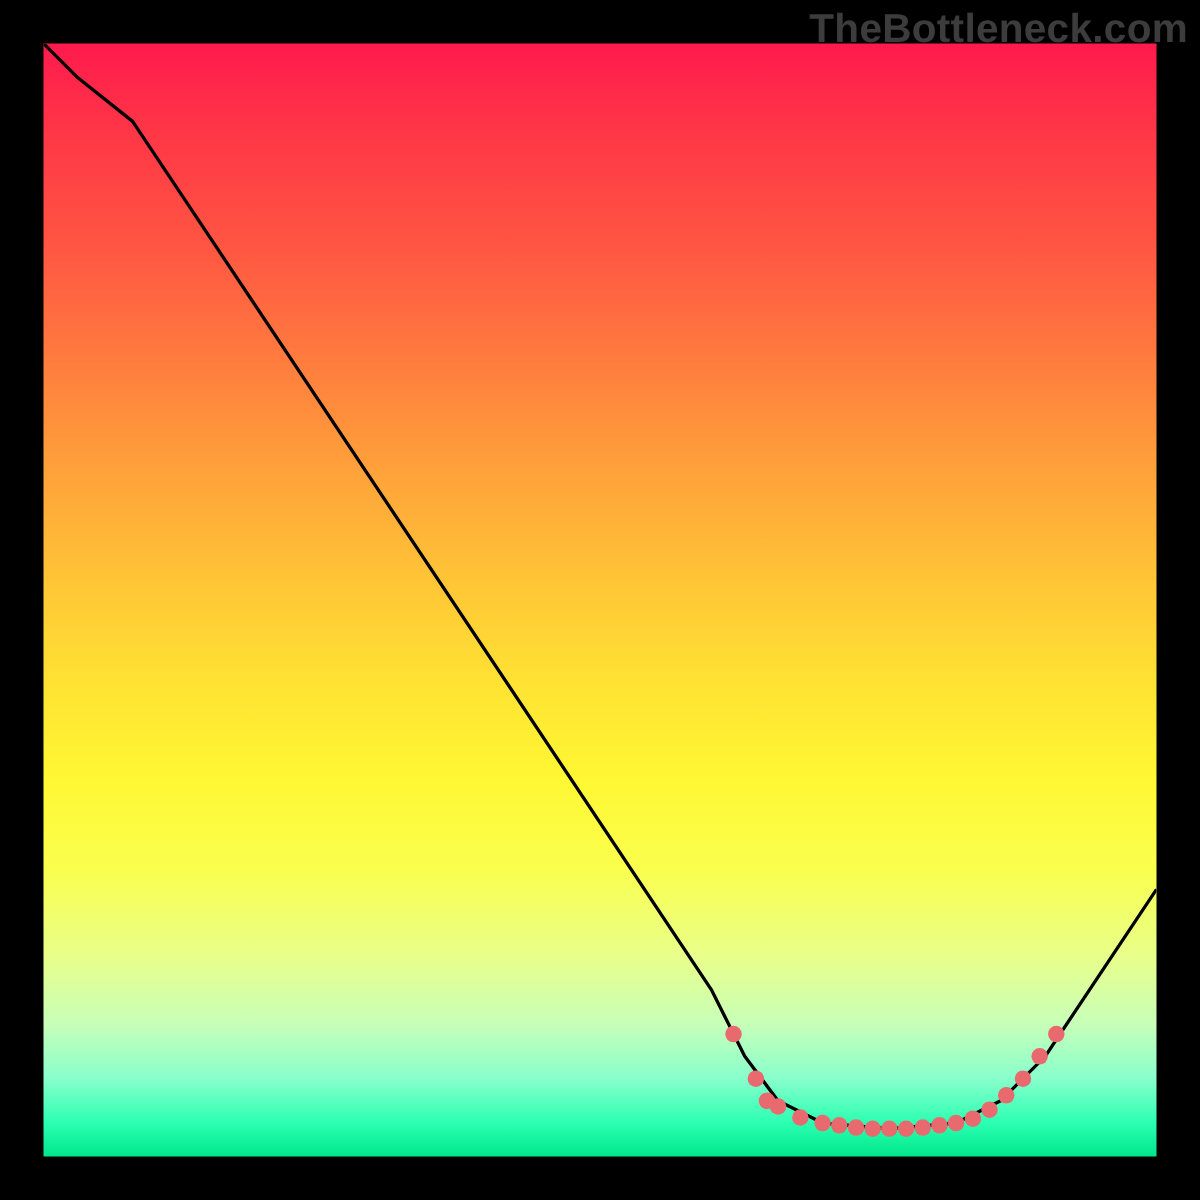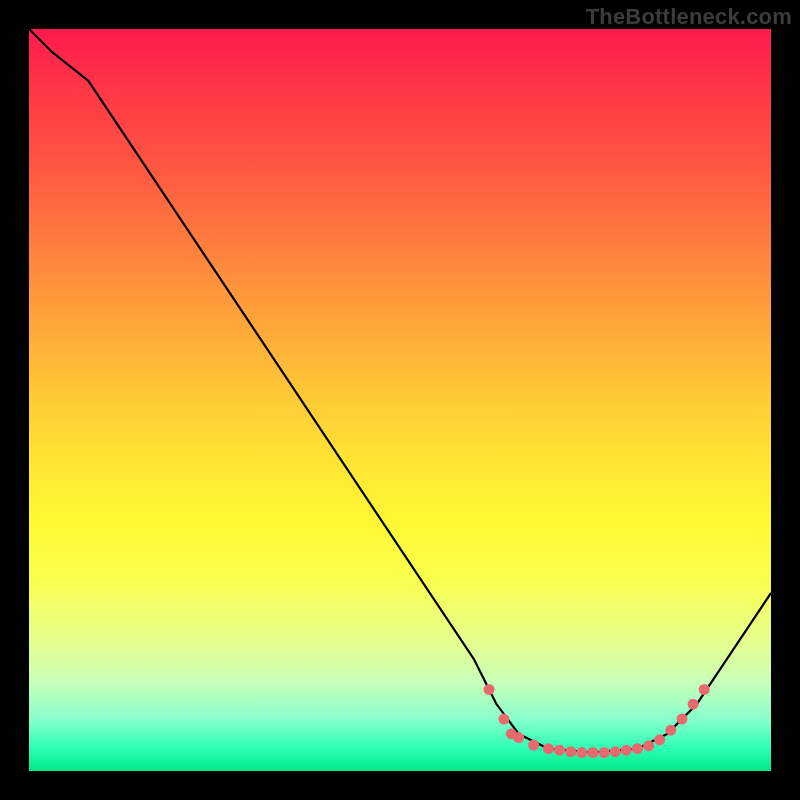--- a/index.html
+++ b/index.html
@@ -32,21 +32,21 @@
       #88ffcc 93%,
       #2bffb2 97%,
       #00e68a 100%
     );
   }
   .watermark {
     position: absolute;
     top: 4px;
     right: 8px;
     color: #3c3c3c;
-    font-size: 22px;
+    font-size: 27px;
     font-weight: 600;
     letter-spacing: 0.2px;
     z-index: 30;
   }
   svg.plot {
     position: absolute;
     left: 29px;
     top: 29px;
     width: 742px;
     height: 742px;

